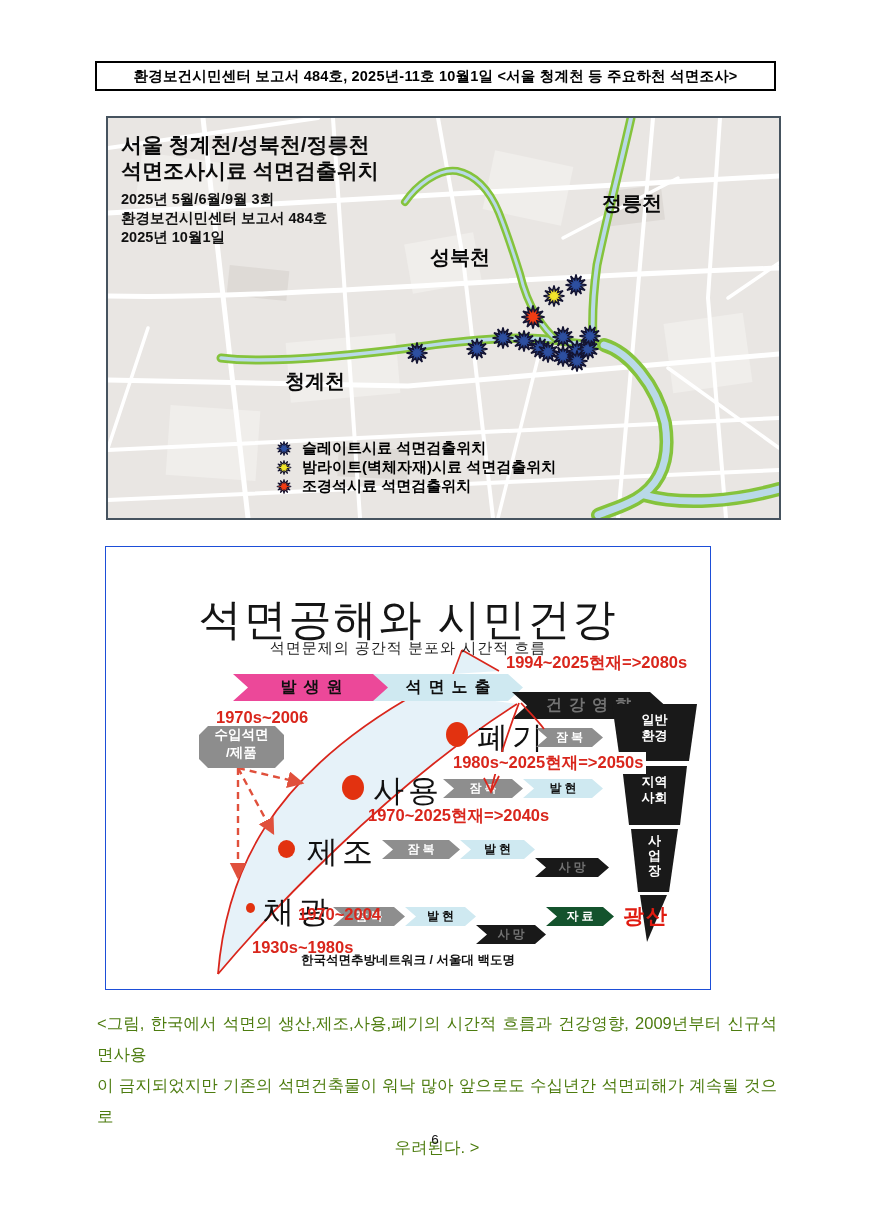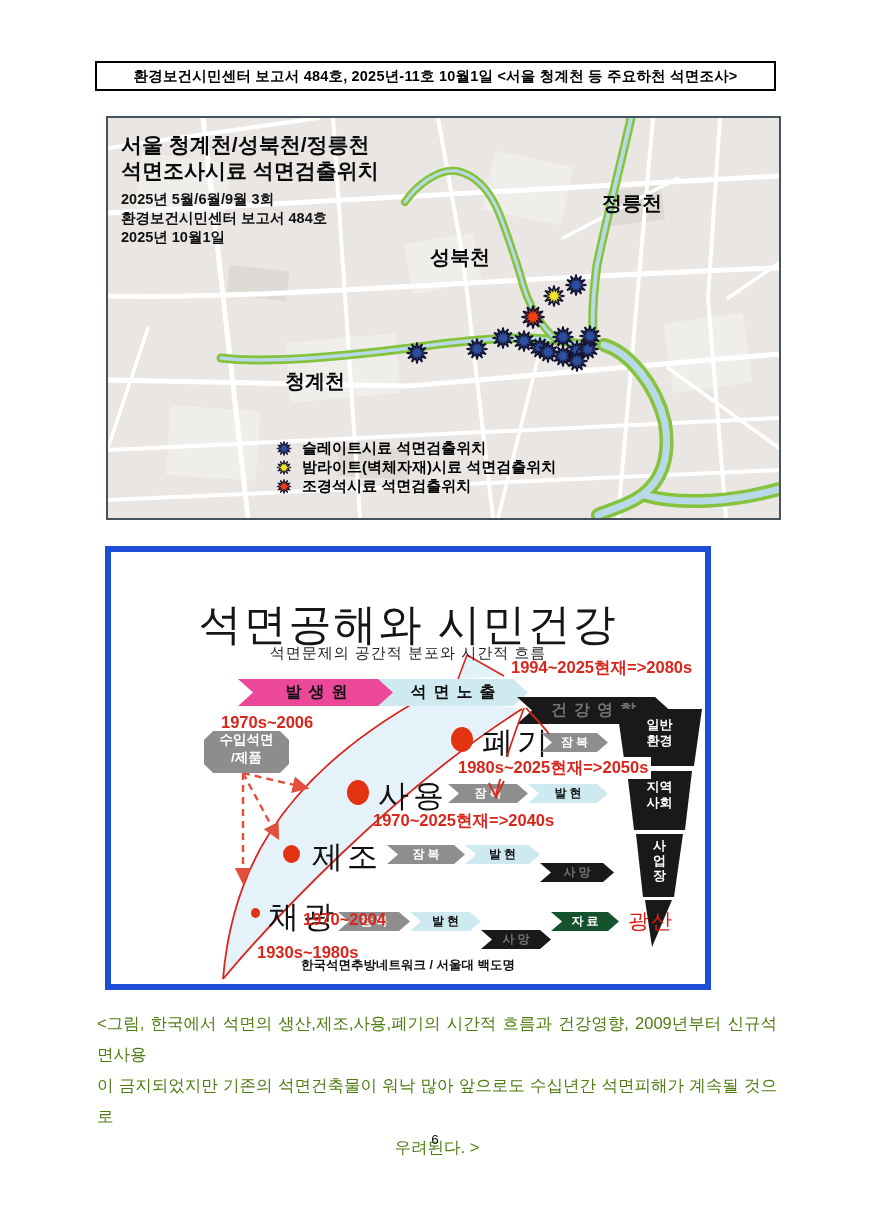--- a/index.html
+++ b/index.html
@@ -17,21 +17,21 @@
   .map-fig svg.mapsvg{position:absolute;left:0;top:0;}
   .map-title{position:absolute;left:13px;top:14px;line-height:26px;font-weight:bold;font-size:21px;color:#0b0b0b;}
   .map-sub{position:absolute;left:13px;top:72px;font-weight:600;font-size:14.5px;line-height:19px;color:#111;}
   .stream-label{position:absolute;font-weight:bold;font-size:20px;color:#0a0a0a;}
   .legend{position:absolute;left:164px;top:321px;}
   .legend-row{display:flex;align-items:center;height:19px;}
   .legend-row svg{width:24px;height:19px;flex:0 0 24px;}
   .legend-label{font-size:15px;font-weight:bold;margin-left:6px;white-space:nowrap;}
 
   
-  .fig2{position:absolute;left:105px;top:546px;width:606px;height:444px;border:6px solid #1d4ed8;
+  .fig2{position:absolute;left:105px;top:546px;width:606px;height:444px;border:1px solid #1d4ed8;
     box-sizing:border-box;background:#fff;overflow:hidden;}
   .fig2 svg.layer{position:absolute;left:0;top:0;pointer-events:none;}
   .d-title{position:absolute;left:0;right:0;top:44px;text-align:center;font-size:43px;letter-spacing:2px;color:#151515;z-index:2;}
   .d-sub{position:absolute;left:0;right:0;top:92px;text-align:center;font-size:15px;letter-spacing:1px;color:#222;z-index:2;}
   .rednote{position:absolute;font-weight:bold;font-size:16.5px;color:#d9261c;white-space:nowrap;z-index:3;}
   .chev{position:absolute;display:flex;align-items:center;justify-content:center;z-index:2;
     clip-path:polygon(0 0,calc(100% - 15px) 0,100% 50%,calc(100% - 15px) 100%,0 100%,15px 50%);}
   .chev.big{height:27px;font-size:16px;font-weight:bold;letter-spacing:7px;text-indent:7px;}
   .chev.small{height:19px;font-size:12px;font-weight:bold;letter-spacing:3px;text-indent:3px;
     clip-path:polygon(0 0,calc(100% - 11px) 0,100% 50%,calc(100% - 11px) 100%,0 100%,11px 50%);}
@@ -42,21 +42,21 @@
   .c-navy{background:#14532d;color:#fff;}
   .row-name{position:absolute;font-size:31px;color:#111;letter-spacing:4px;z-index:2;}
   .row-dot{position:absolute;background:#e23210;border-radius:50%;z-index:2;}
   .import-box{position:absolute;left:93px;top:179px;width:85px;height:42px;background:#8d8d8d;color:#fff;
     font-size:13.5px;font-weight:bold;line-height:18px;text-align:center;display:flex;flex-direction:column;
     z-index:2;
     clip-path:polygon(9px 0,calc(100% - 9px) 0,100% 9px,100% calc(100% - 9px),calc(100% - 9px) 100%,9px 100%,0 calc(100% - 9px),0 9px);}
   .whitebg{background:#fff;padding:0 3px;}
   .funnel-label{position:absolute;color:#fff;font-weight:bold;font-size:13px;line-height:16px;text-align:center;z-index:3;}
   .mine{position:absolute;left:500px;top:355px;width:80px;text-align:center;color:#e01b10;
-    font-weight:normal;font-size:21px;letter-spacing:2px;z-index:4;}
+    font-weight:bold;font-size:21px;letter-spacing:2px;z-index:4;}
   .credit{position:absolute;left:0;right:0;top:405px;text-align:center;font-size:12.5px;font-weight:bold;color:#111;z-index:2;}
 
   
   .caption{position:absolute;left:97px;top:1008px;width:680px;font-size:16.5px;line-height:31px;color:#4d7c0f;}
   .cap-just{text-align:justify;text-align-last:justify;}
   .cap-center{text-align:center;}
   .pgnum{position:absolute;left:0;right:0;top:1132px;text-align:center;font-size:13.5px;color:#111;}
 </style>
 </head>
 <body>

